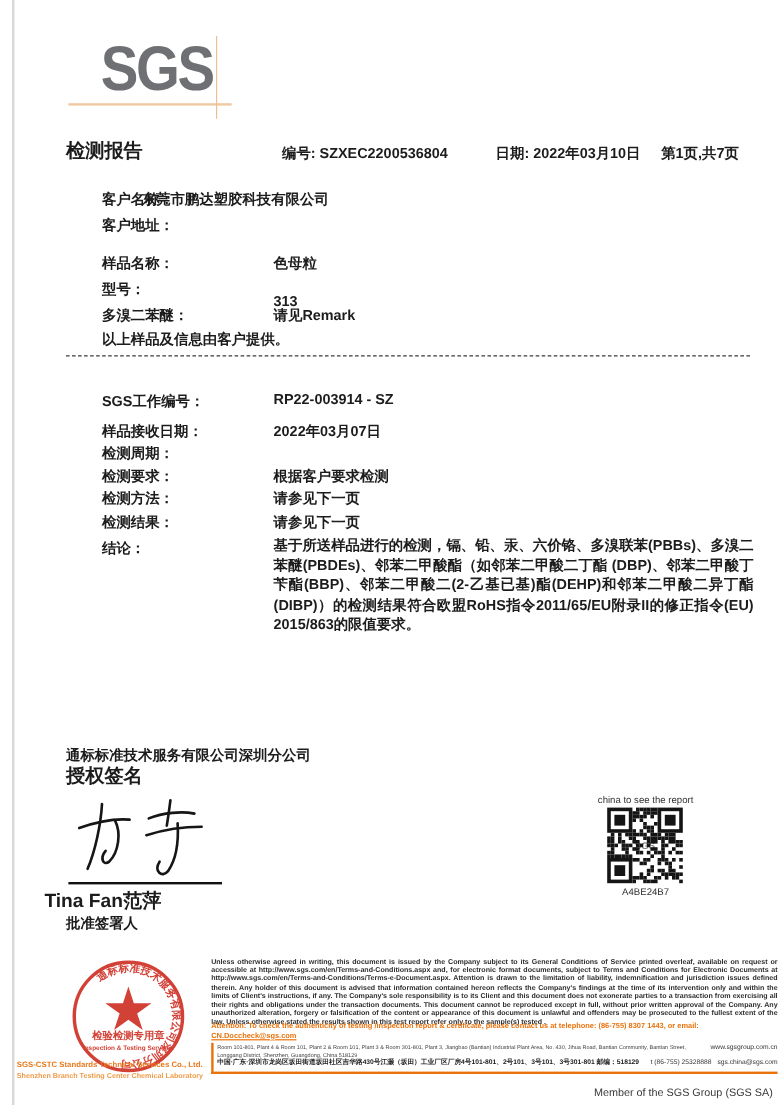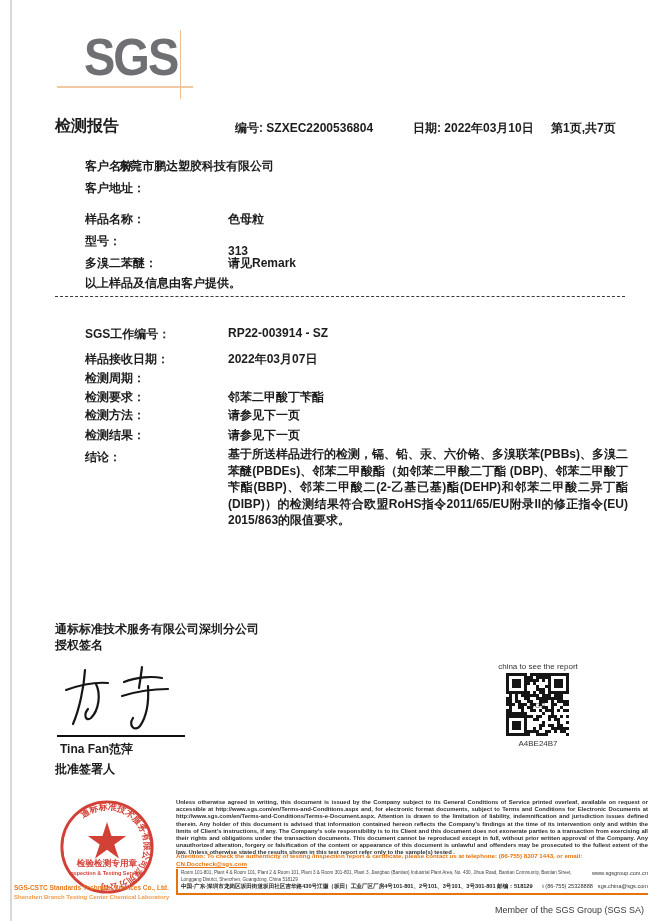--- a/index.html
+++ b/index.html
@@ -24,24 +24,24 @@
   .lbl{position:absolute;left:55px;font-size:12px;font-weight:bold;white-space:nowrap;margin-left:30px;}
   .val{position:absolute;font-size:12px;font-weight:bold;white-space:nowrap;}
   .val-c1{left:118px;}
   .val-c2{left:228px;}
   .dashed-sep{position:absolute;left:55px;top:296px;width:570px;border-top:1px dashed #3a3a3a;}
   .conclusion{position:absolute;left:228px;top:446px;width:400px;font-size:12px;font-weight:bold;
               line-height:16.5px;text-align:justify;}
 
   
   .sig-company{position:absolute;left:55px;top:621px;font-size:12px;font-weight:bold;}
-  .sig-auth{position:absolute;left:55px;top:637px;font-size:12px;font-weight:bold;}
+  .sig-auth{position:absolute;left:55px;top:637px;font-size:16px;font-weight:bold;}
   .sig-svg{position:absolute;left:58px;top:660px;}
   .sig-line{position:absolute;left:57px;top:735px;width:128px;height:2px;background:#111;}
-  .sig-name{position:absolute;left:60px;top:741px;font-size:12px;font-weight:bold;}
+  .sig-name{position:absolute;left:37px;top:741px;font-size:16px;font-weight:bold;}
   .sig-title{position:absolute;left:55px;top:761px;font-size:12px;font-weight:bold;}
 
   
   .qr-caption{position:absolute;left:475px;top:662px;width:126px;text-align:center;font-size:8px;color:#333;}
   .qr{position:absolute;left:506px;top:673px;width:63px;height:63px;background:#fff;}
   .qr i{position:absolute;width:3px;height:3px;background:#151515;}
   .finder{position:absolute;width:21px;height:21px;border:3px solid #151515;box-sizing:border-box;}
   .finder::after{content:"";position:absolute;left:3px;top:3px;width:9px;height:9px;background:#151515;}
   .f-tl{left:0;top:0;} .f-tr{right:0;top:0;} .f-bl{left:0;bottom:0;}
   .qr-overlay{position:absolute;left:50%;top:50%;transform:translate(-50%,-50%);
@@ -95,21 +95,21 @@
   <div class="lbl" style="top:275px">以上样品及信息由客户提供。</div>
 
   <div class="dashed-sep"></div>
 
   <div class="lbl" style="top:326px">SGS工作编号：</div>
   <div class="val val-c2" style="top:326px">RP22-003914 - SZ</div>
   <div class="lbl" style="top:351px">样品接收日期：</div>
   <div class="val val-c2" style="top:351px">2022年03月07日</div>
   <div class="lbl" style="top:370px">检测周期：</div>
   <div class="lbl" style="top:389px">检测要求：</div>
-  <div class="val val-c2" style="top:389px">邻苯二甲酸丁苄酯</div>
+  <div class="val val-c2" style="top:389px">根据客户要求检测</div>
   <div class="lbl" style="top:407px">检测方法：</div>
   <div class="val val-c2" style="top:407px">请参见下一页</div>
   <div class="lbl" style="top:427px">检测结果：</div>
   <div class="val val-c2" style="top:427px">请参见下一页</div>
 
   <div class="lbl" style="top:449px">结论：</div>
   <div class="conclusion">基于所送样品进行的检测，镉、铅、汞、六价铬、多溴联苯(PBBs)、多溴二苯醚(PBDEs)、邻苯二甲酸酯（如邻苯二甲酸二丁酯 (DBP)、邻苯二甲酸丁苄酯(BBP)、邻苯二甲酸二(2-乙基已基)酯(DEHP)和邻苯二甲酸二异丁酯(DIBP)）的检测结果符合欧盟RoHS指令2011/65/EU附录II的修正指令(EU) 2015/863的限值要求。</div>
 
   <div class="sig-company">通标标准技术服务有限公司深圳分公司</div>
   <div class="sig-auth">授权签名</div>

